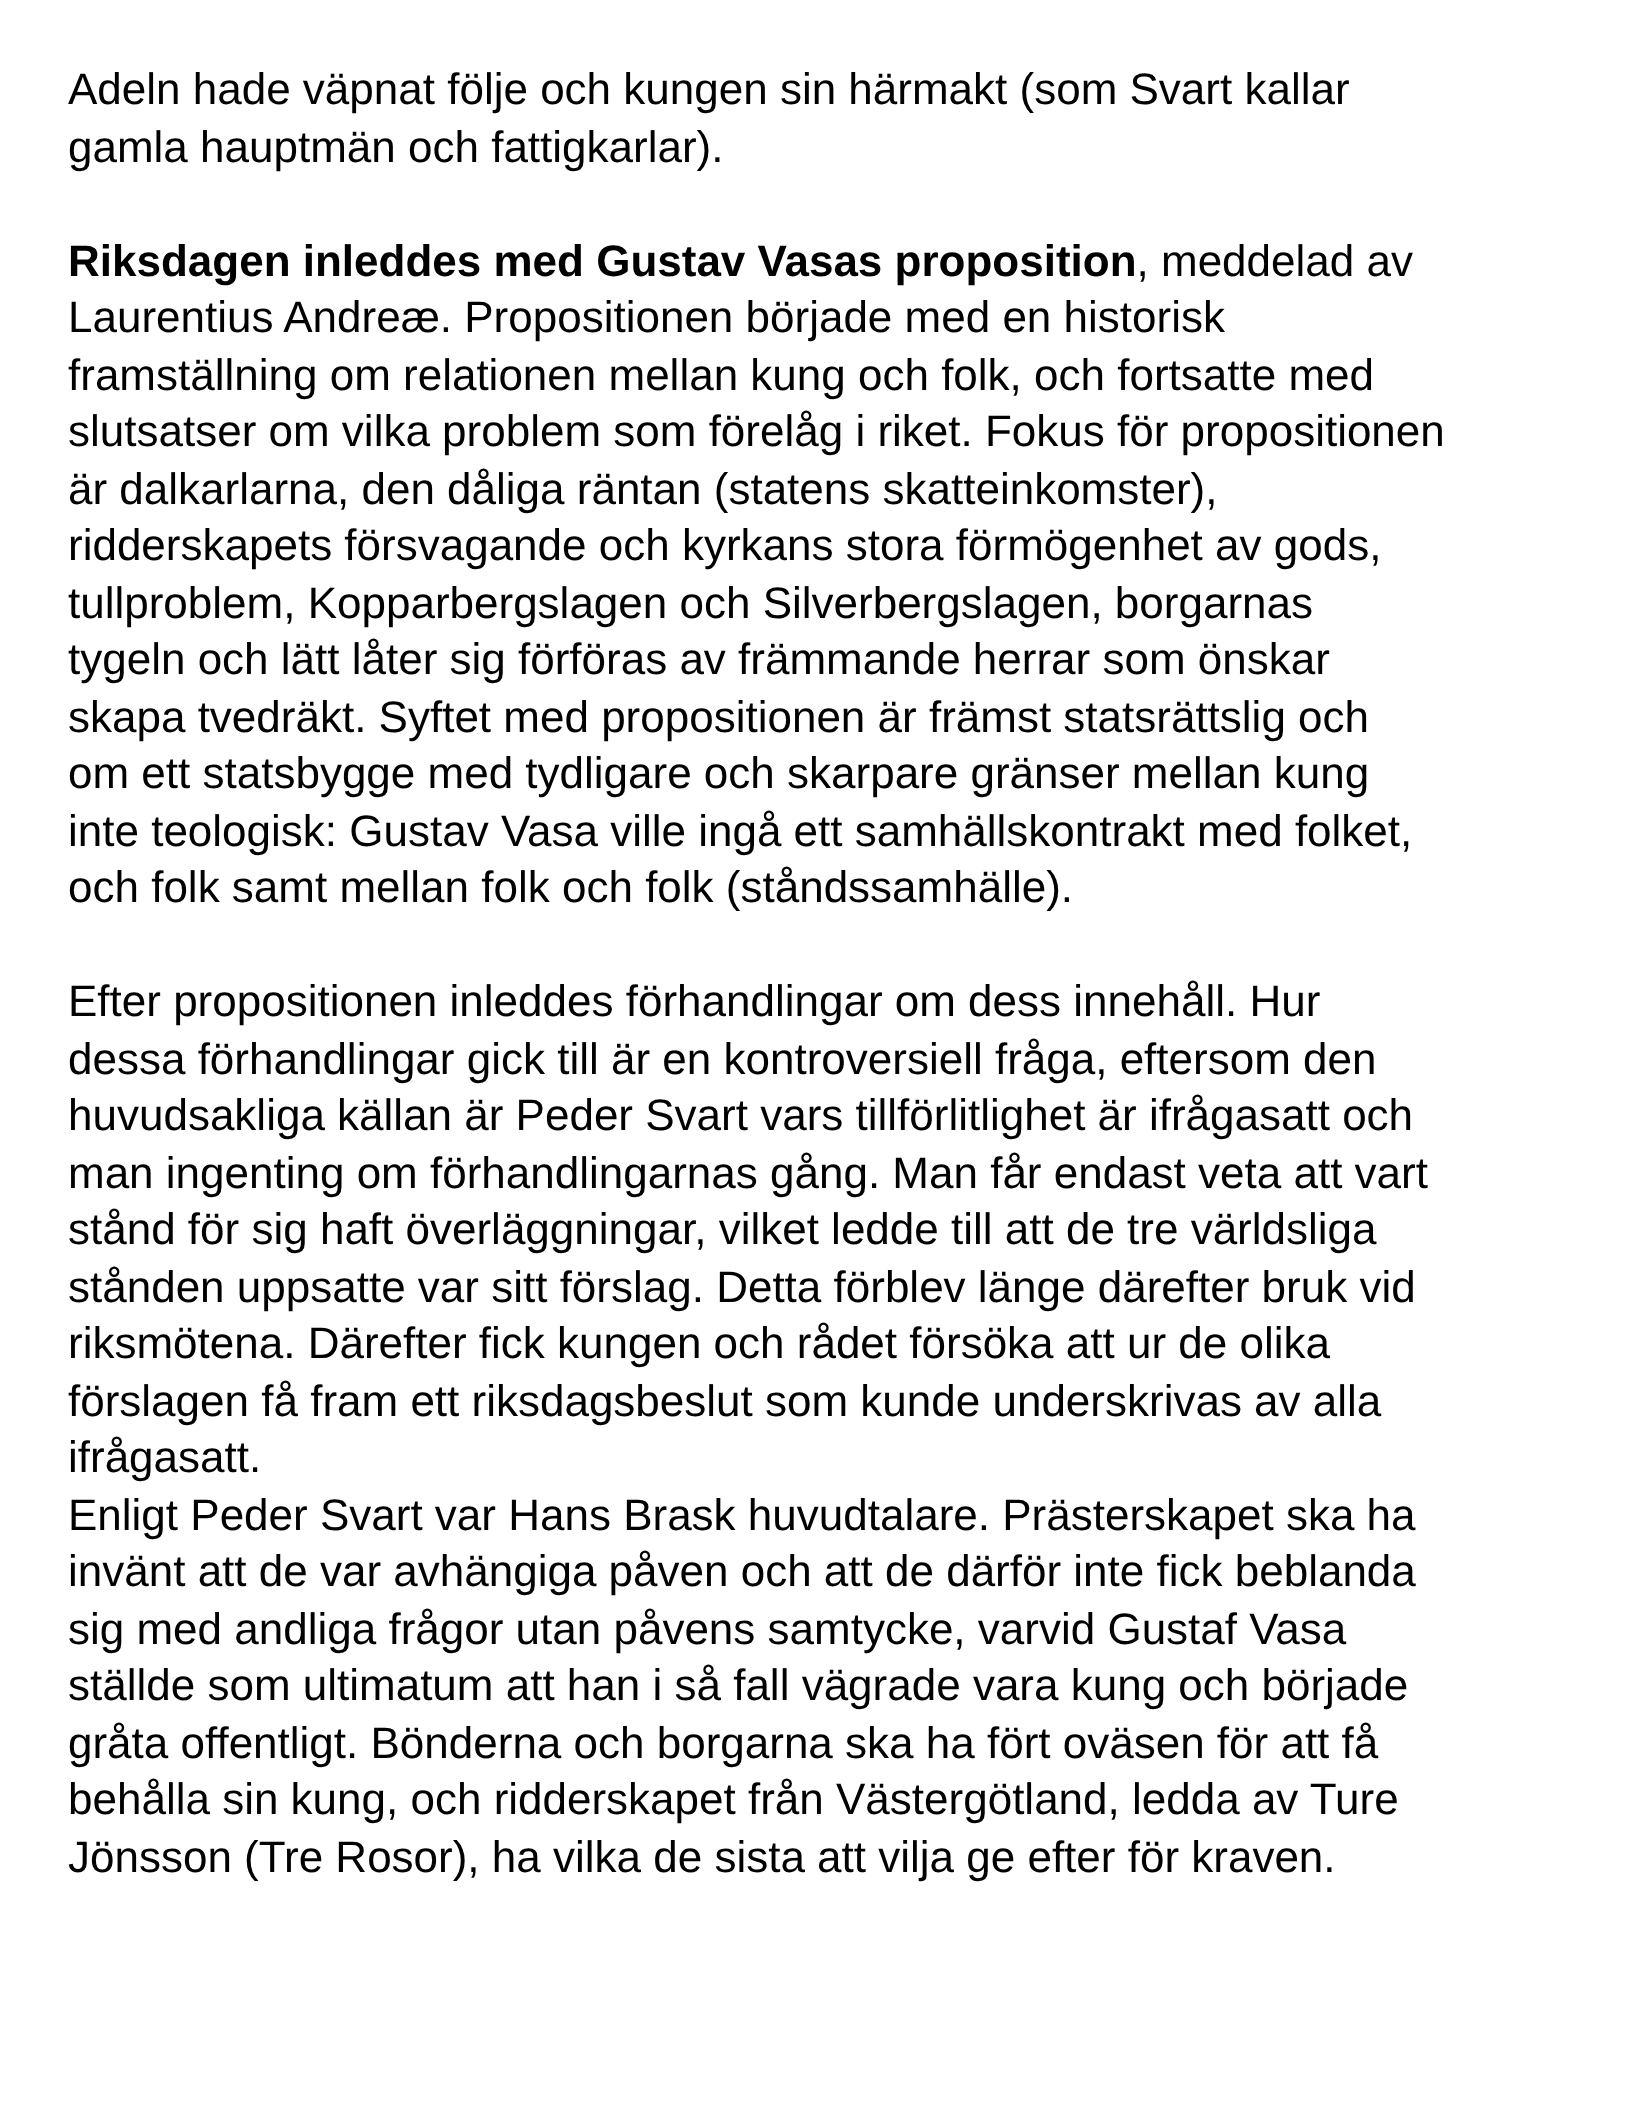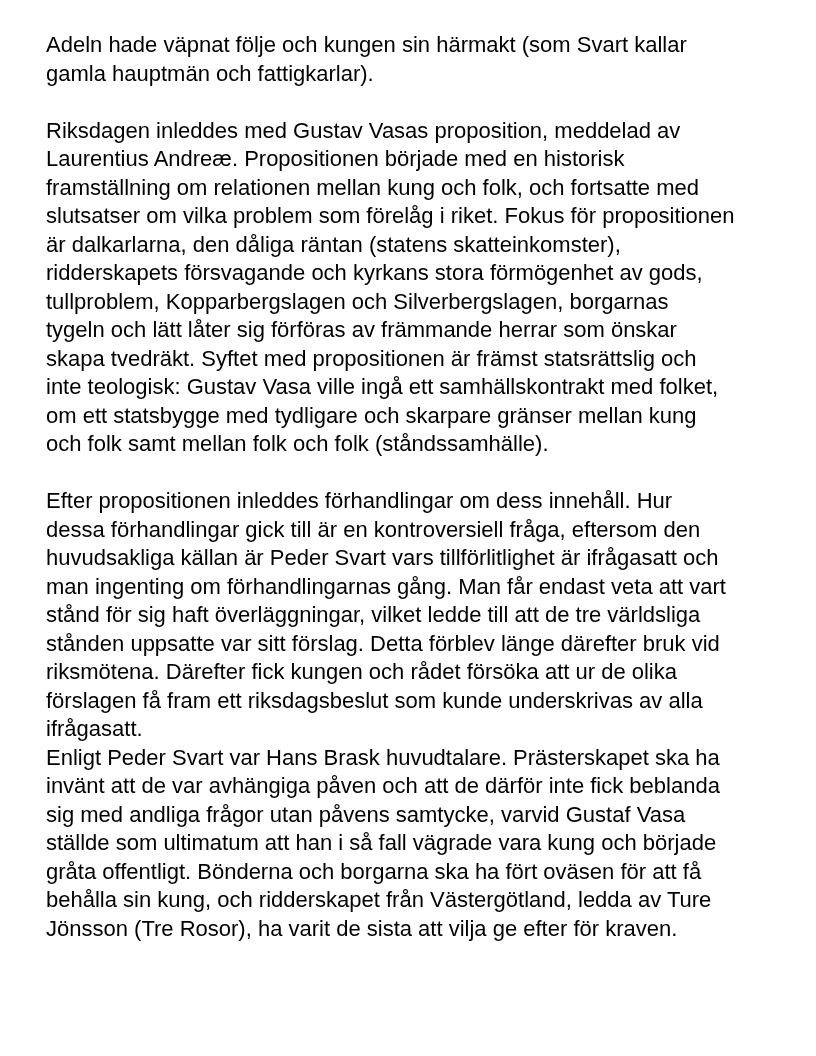--- a/index.html
+++ b/index.html
@@ -9,21 +9,21 @@
   body {
     width: 816px;
     height: 1056px;
     background: #ffffff;
     position: relative;
     overflow: hidden;
     font-family: "Liberation Sans", "DejaVu Sans", sans-serif;
   }
   .page {
     position: absolute;
-    left: 12px;
+    left: 0;
     top: 0;
     width: 752px;
     height: 1056px;
     background: #ffffff;
   }
   .textblock {
     position: absolute;
     left: 34px;
     top: 31px;
     width: 760px;
@@ -38,21 +38,21 @@
   }
   .ln {
     display: block;
     white-space: nowrap;
     height: 28.5px;
   }
   .ln.blank {
     height: 28.5px;
   }
   .bold {
-    font-weight: normal;
+    font-weight: bold;
   }
 </style>
 </head>
 <body>
 
 <div class="page">
   <div class="textblock">
 
     <div class="para">
       <span class="ln">Adeln hade väpnat följe och kungen sin härmakt (som Svart kallar</span>
@@ -66,22 +66,22 @@
         <span class="bold">Riksdagen inleddes med Gustav Vasas proposition</span><span>, meddelad av</span>
       </span>
       <span class="ln">Laurentius Andreæ. Propositionen började med en historisk</span>
       <span class="ln">framställning om relationen mellan kung och folk, och fortsatte med</span>
       <span class="ln">slutsatser om vilka problem som förelåg i riket. Fokus för propositionen</span>
       <span class="ln">är dalkarlarna, den dåliga räntan (statens skatteinkomster),</span>
       <span class="ln">ridderskapets försvagande och kyrkans stora förmögenhet av gods,</span>
       <span class="ln">tullproblem, Kopparbergslagen och Silverbergslagen, borgarnas</span>
       <span class="ln">tygeln och lätt låter sig förföras av främmande herrar som önskar</span>
       <span class="ln">skapa tvedräkt. Syftet med propositionen är främst statsrättslig och</span>
+      <span class="ln">om ett statsbygge med tydligare och skarpare gränser mellan kung</span>
       <span class="ln">inte teologisk: Gustav Vasa ville ingå ett samhällskontrakt med folket,</span>
-      <span class="ln">om ett statsbygge med tydligare och skarpare gränser mellan kung</span>
       <span class="ln">och folk samt mellan folk och folk (ståndssamhälle).</span>
     </div>
 
     <div class="ln blank"></div>
 
     <div class="para">
       <span class="ln">Efter propositionen inleddes förhandlingar om dess innehåll. Hur</span>
       <span class="ln">dessa förhandlingar gick till är en kontroversiell fråga, eftersom den</span>
       <span class="ln">huvudsakliga källan är Peder Svart vars tillförlitlighet är ifrågasatt och</span>
       <span class="ln">man ingenting om förhandlingarnas gång. Man får endast veta att vart</span>
@@ -92,17 +92,17 @@
       <span class="ln">ifrågasatt.</span>
     </div>
 
     <div class="para">
       <span class="ln">Enligt Peder Svart var Hans Brask huvudtalare. Prästerskapet ska ha</span>
       <span class="ln">invänt att de var avhängiga påven och att de därför inte fick beblanda</span>
       <span class="ln">sig med andliga frågor utan påvens samtycke, varvid Gustaf Vasa</span>
       <span class="ln">ställde som ultimatum att han i så fall vägrade vara kung och började</span>
       <span class="ln">gråta offentligt. Bönderna och borgarna ska ha fört oväsen för att få</span>
       <span class="ln">behålla sin kung, och ridderskapet från Västergötland, ledda av Ture</span>
-      <span class="ln">Jönsson (Tre Rosor), ha varit de sista att vilja ge efter för kraven.</span>
+      <span class="ln">Jönsson (Tre Rosor), ha vilka de sista att vilja ge efter för kraven.</span>
     </div>
 
   </div>
 </div>
 
 </body></html>

